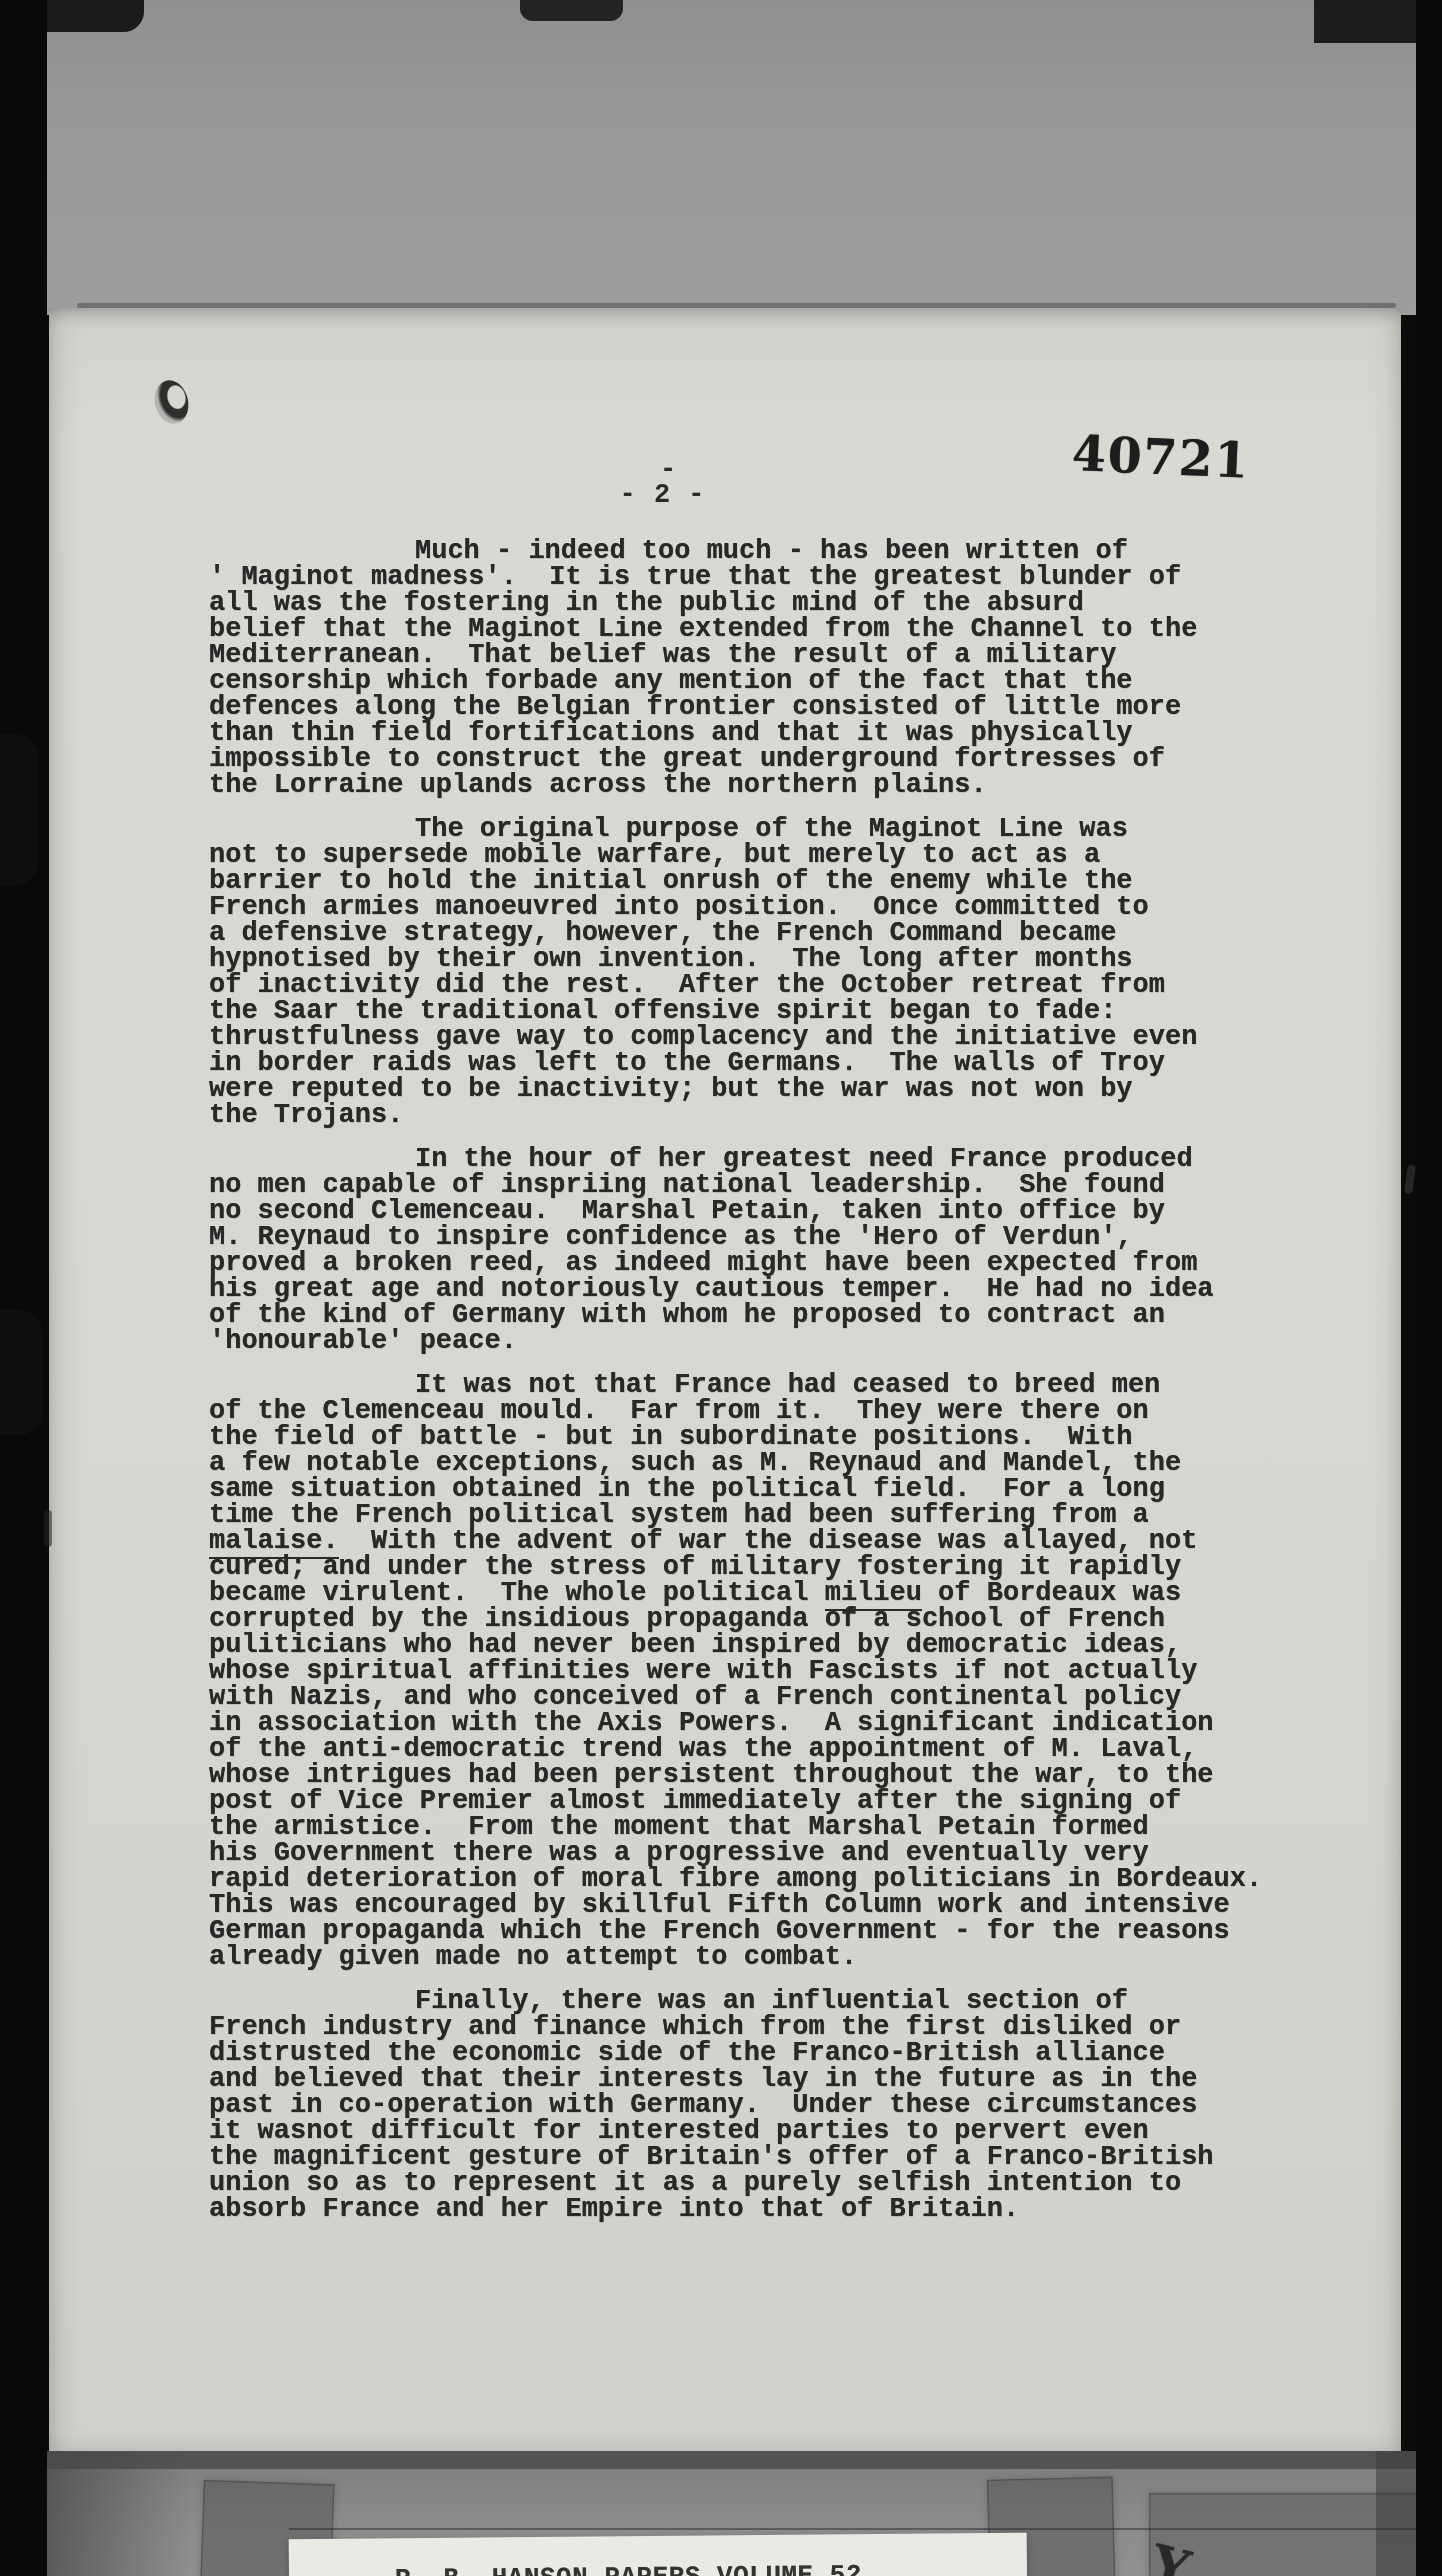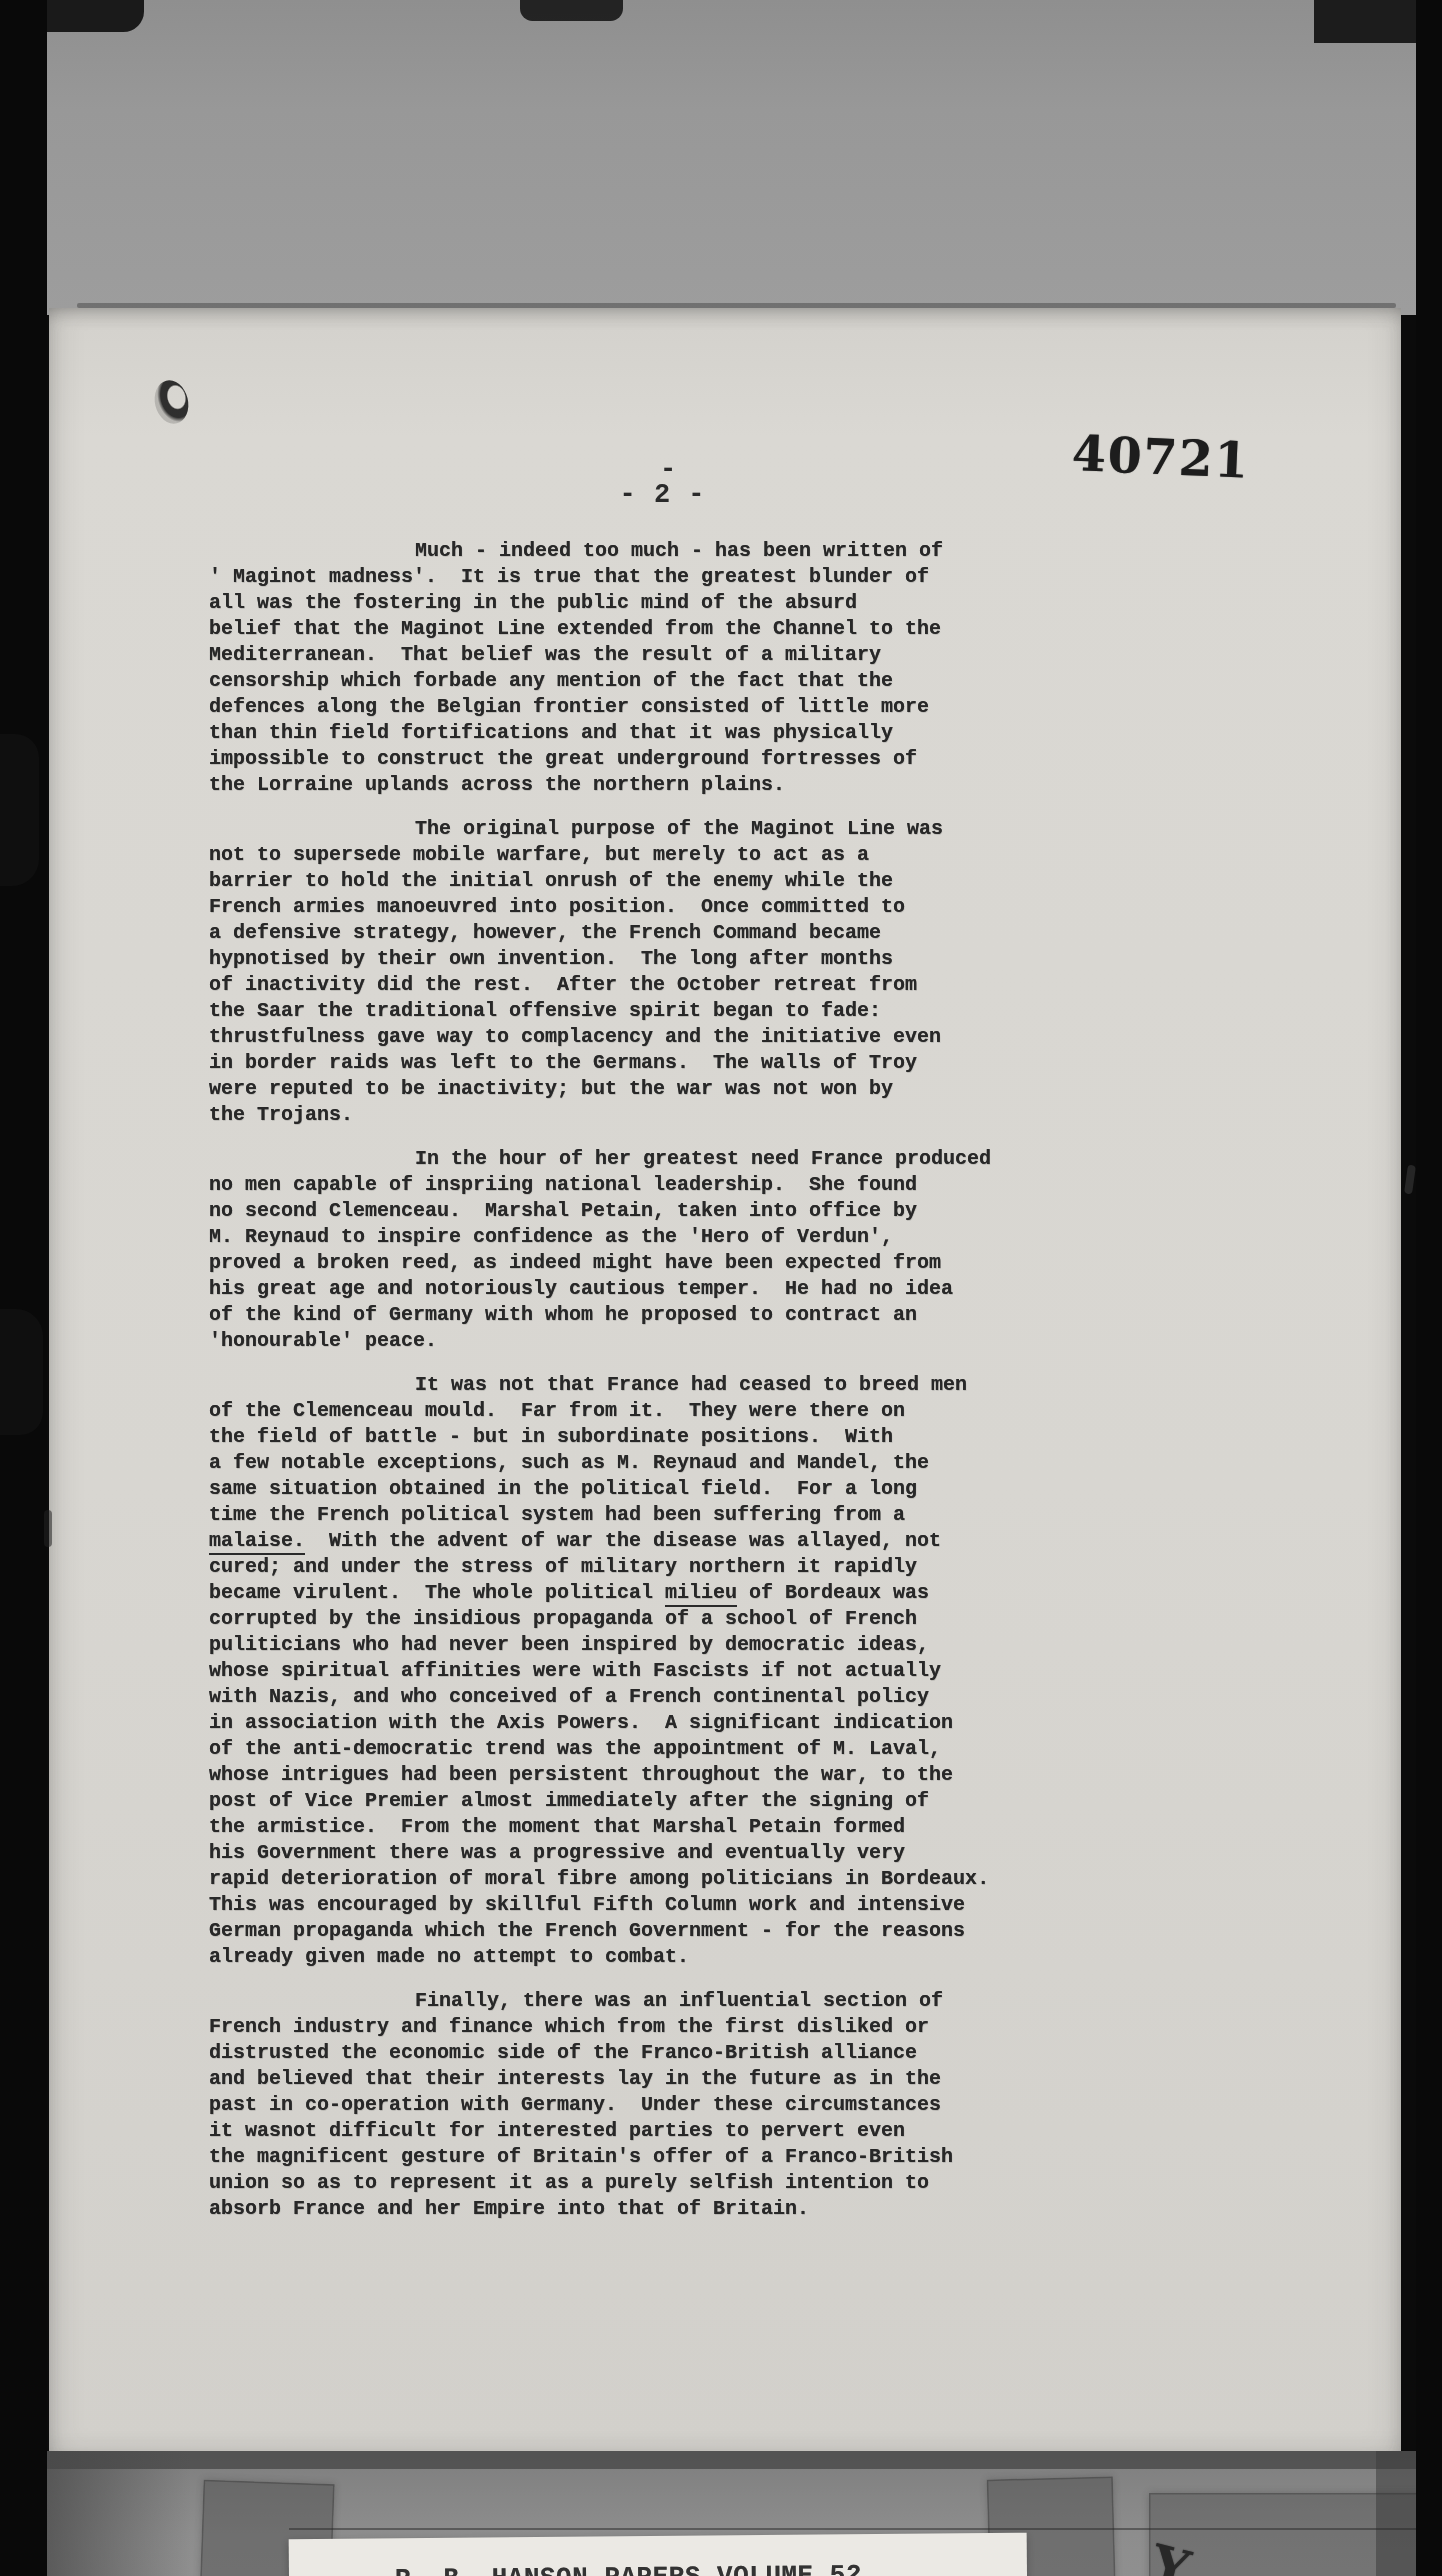--- a/index.html
+++ b/index.html
@@ -38,21 +38,21 @@
     font-family:"DejaVu Serif",serif;font-weight:bold;font-size:49px;letter-spacing:1.5px;
     color:#1d1d1d;transform:rotate(2.5deg);text-shadow:0 0 1px rgba(25,25,25,.6);}
   .pagenum-wrap{position:absolute;left:536px;top:152px;width:155px;text-align:center;
     color:#2a2a2a;font-weight:bold;}
   .pagenum-overline{font-size:27px;line-height:20.6px;height:20.6px;letter-spacing:1px;
     transform:translateX(6.2px);}
   .pagenum{font-size:27px;line-height:29px;letter-spacing:1px;}
 
   
   .text-block{position:absolute;left:160px;top:230px;width:1072px;
-    font-family:"Liberation Mono",monospace;font-weight:bold;font-size:20px;line-height:26px;
+    font-family:"Liberation Mono",monospace;font-weight:bold;font-size:27px;line-height:26px;
     color:#282828;text-shadow:0 0 0.5px rgba(35,35,35,.7),0.5px 0.5px 0 rgba(35,35,35,.15);}
   .para + .para{margin-top:18px;}
   .para .line{white-space:pre;}
   .para .line:first-child{padding-left:206px;}
   .u{border-bottom:2.1px solid #2a2a2a;padding-bottom:0.5px;}
 
   
   .board{position:absolute;left:20.6px;top:2451px;width:1401px;height:459px;
     background:linear-gradient(180deg,#7e7e7e 0%,#8d8d8d 18%,#949494 45%,#8a8a8a 75%,#808080 100%);}
   .board-top-shadow{position:absolute;left:0;top:0;width:100%;height:17.5px;
@@ -137,21 +137,21 @@
           <div class="line">'honourable' peace.</div>
         </div>
         <div class="para">
           <div class="line">It was not that France had ceased to breed men</div>
           <div class="line">of the Clemenceau mould.  Far from it.  They were there on</div>
           <div class="line">the field of battle - but in subordinate positions.  With</div>
           <div class="line">a few notable exceptions, such as M. Reynaud and Mandel, the</div>
           <div class="line">same situation obtained in the political field.  For a long</div>
           <div class="line">time the French political system had been suffering from a</div>
           <div class="line"><span class="u">malaise.</span>  With the advent of war the disease was allayed, not</div>
-          <div class="line">cured; and under the stress of military northern it rapidly</div>
+          <div class="line">cured; and under the stress of military fostering it rapidly</div>
           <div class="line">became virulent.  The whole political <span class="u">milieu</span> of Bordeaux was</div>
           <div class="line">corrupted by the insidious propaganda of a school of French</div>
           <div class="line">puliticians who had never been inspired by democratic ideas,</div>
           <div class="line">whose spiritual affinities were with Fascists if not actually</div>
           <div class="line">with Nazis, and who conceived of a French continental policy</div>
           <div class="line">in association with the Axis Powers.  A significant indication</div>
           <div class="line">of the anti-democratic trend was the appointment of M. Laval,</div>
           <div class="line">whose intrigues had been persistent throughout the war, to the</div>
           <div class="line">post of Vice Premier almost immediately after the signing of</div>
           <div class="line">the armistice.  From the moment that Marshal Petain formed</div>

